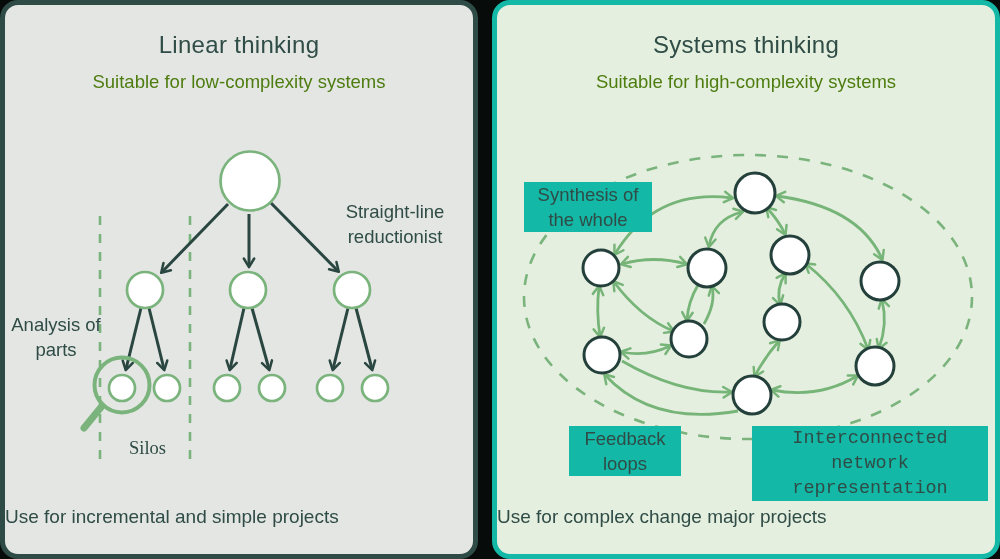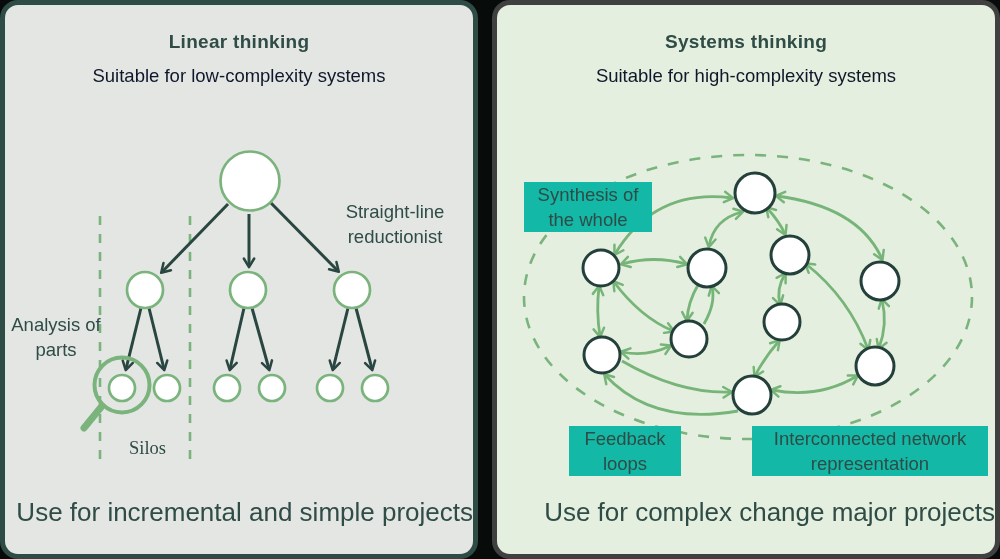--- a/index.html
+++ b/index.html
@@ -17,53 +17,53 @@
     box-sizing:border-box;
   }
   .panel-left{
     left:0;width:478px;
     background:#e4e6e4;
     border:5px solid #2f4b45;
   }
   .panel-right{
     left:492px;width:508px;
     background:#e4efdf;
-    border:5px solid #404040;
+    border:5px solid #14b8a6;
   }
   .panel-title{
     margin-top:26px;
     text-align:center;
-    font-size:19px;
-    font-weight:700;
+    font-size:24px;
+    font-weight:400;
     letter-spacing:.3px;
     color:#2f4c46;
   }
   .panel-sub{
     margin-top:10px;
     text-align:center;
     font-size:18.5px;
     line-height:26px;
-    color:#0f172a;
+    color:#4d7c0f;
   }
   .fig{
     position:absolute;left:0;top:0;width:100%;height:100%;
   }
   .diagram-label{
     position:absolute;
     font-size:18.5px;
     line-height:25px;
     text-align:center;
     color:#2f4c46;
   }
   .masked{ background:#14b8a6; }
   .panel-footer{
     position:absolute;
     bottom:26px;left:0;width:100%;
-    text-align:right;
-    font-size:26px;
+    text-align:left;
+    font-size:19px;
     color:#2f4c46;
   }
   svg{display:block;}
 </style>
 </head>
 <body>
 
 <div class="panel panel-left">
 
   <svg class="fig" width="468" height="549" viewBox="5 5 468 549">
@@ -172,16 +172,16 @@
   <div class="panel-title">Systems thinking</div>
   <div class="panel-sub">
     <div>Suitable for high-complexity systems</div>
   </div>
 
   <div class="diagram-label masked" style="left:27px;top:177px;width:128px;">Synthesis of the whole</div>
 
 
   <div class="diagram-label masked" style="left:72px;top:421px;width:112px;">Feedback loops</div>
 
-  <div class="diagram-label masked" style="left:255px;top:421px;width:236px;">Interconnected network representation</div>
+  <div class="diagram-label masked" style="left:255px;top:421px;width:236px;font-family:Liberation Mono, monospace;">Interconnected network representation</div>
 
   <div class="panel-footer">Use for complex change major projects</div>
 </div>
 
 </body></html>

